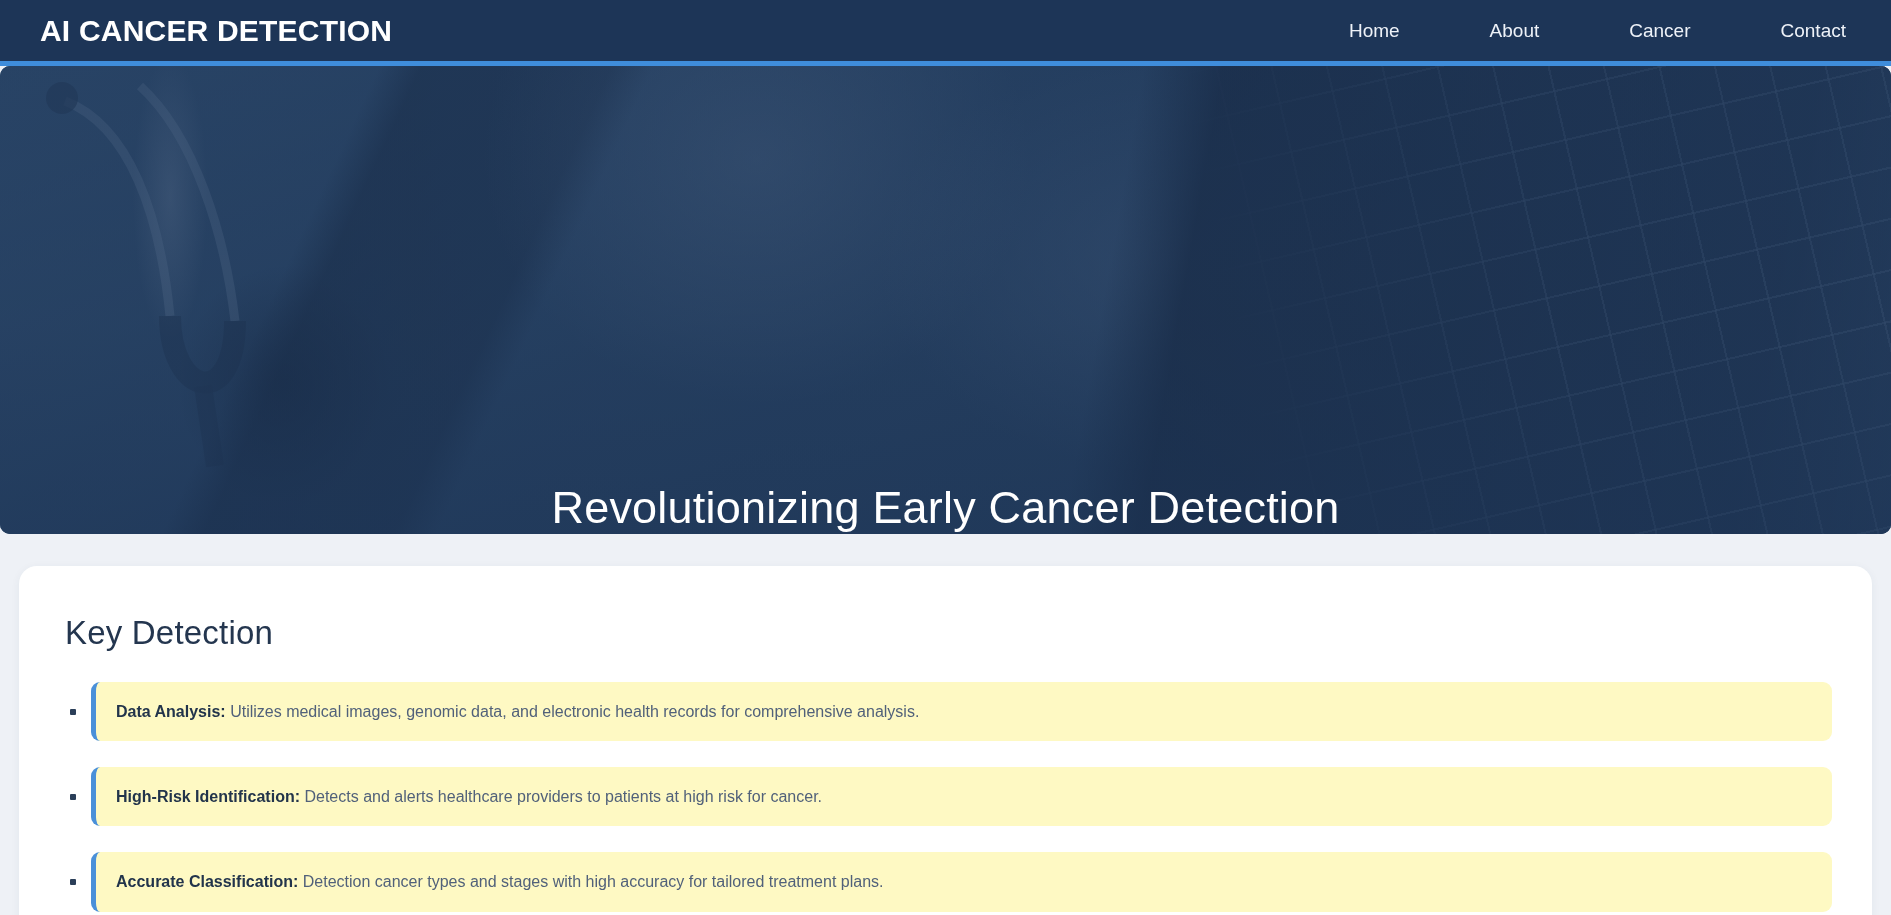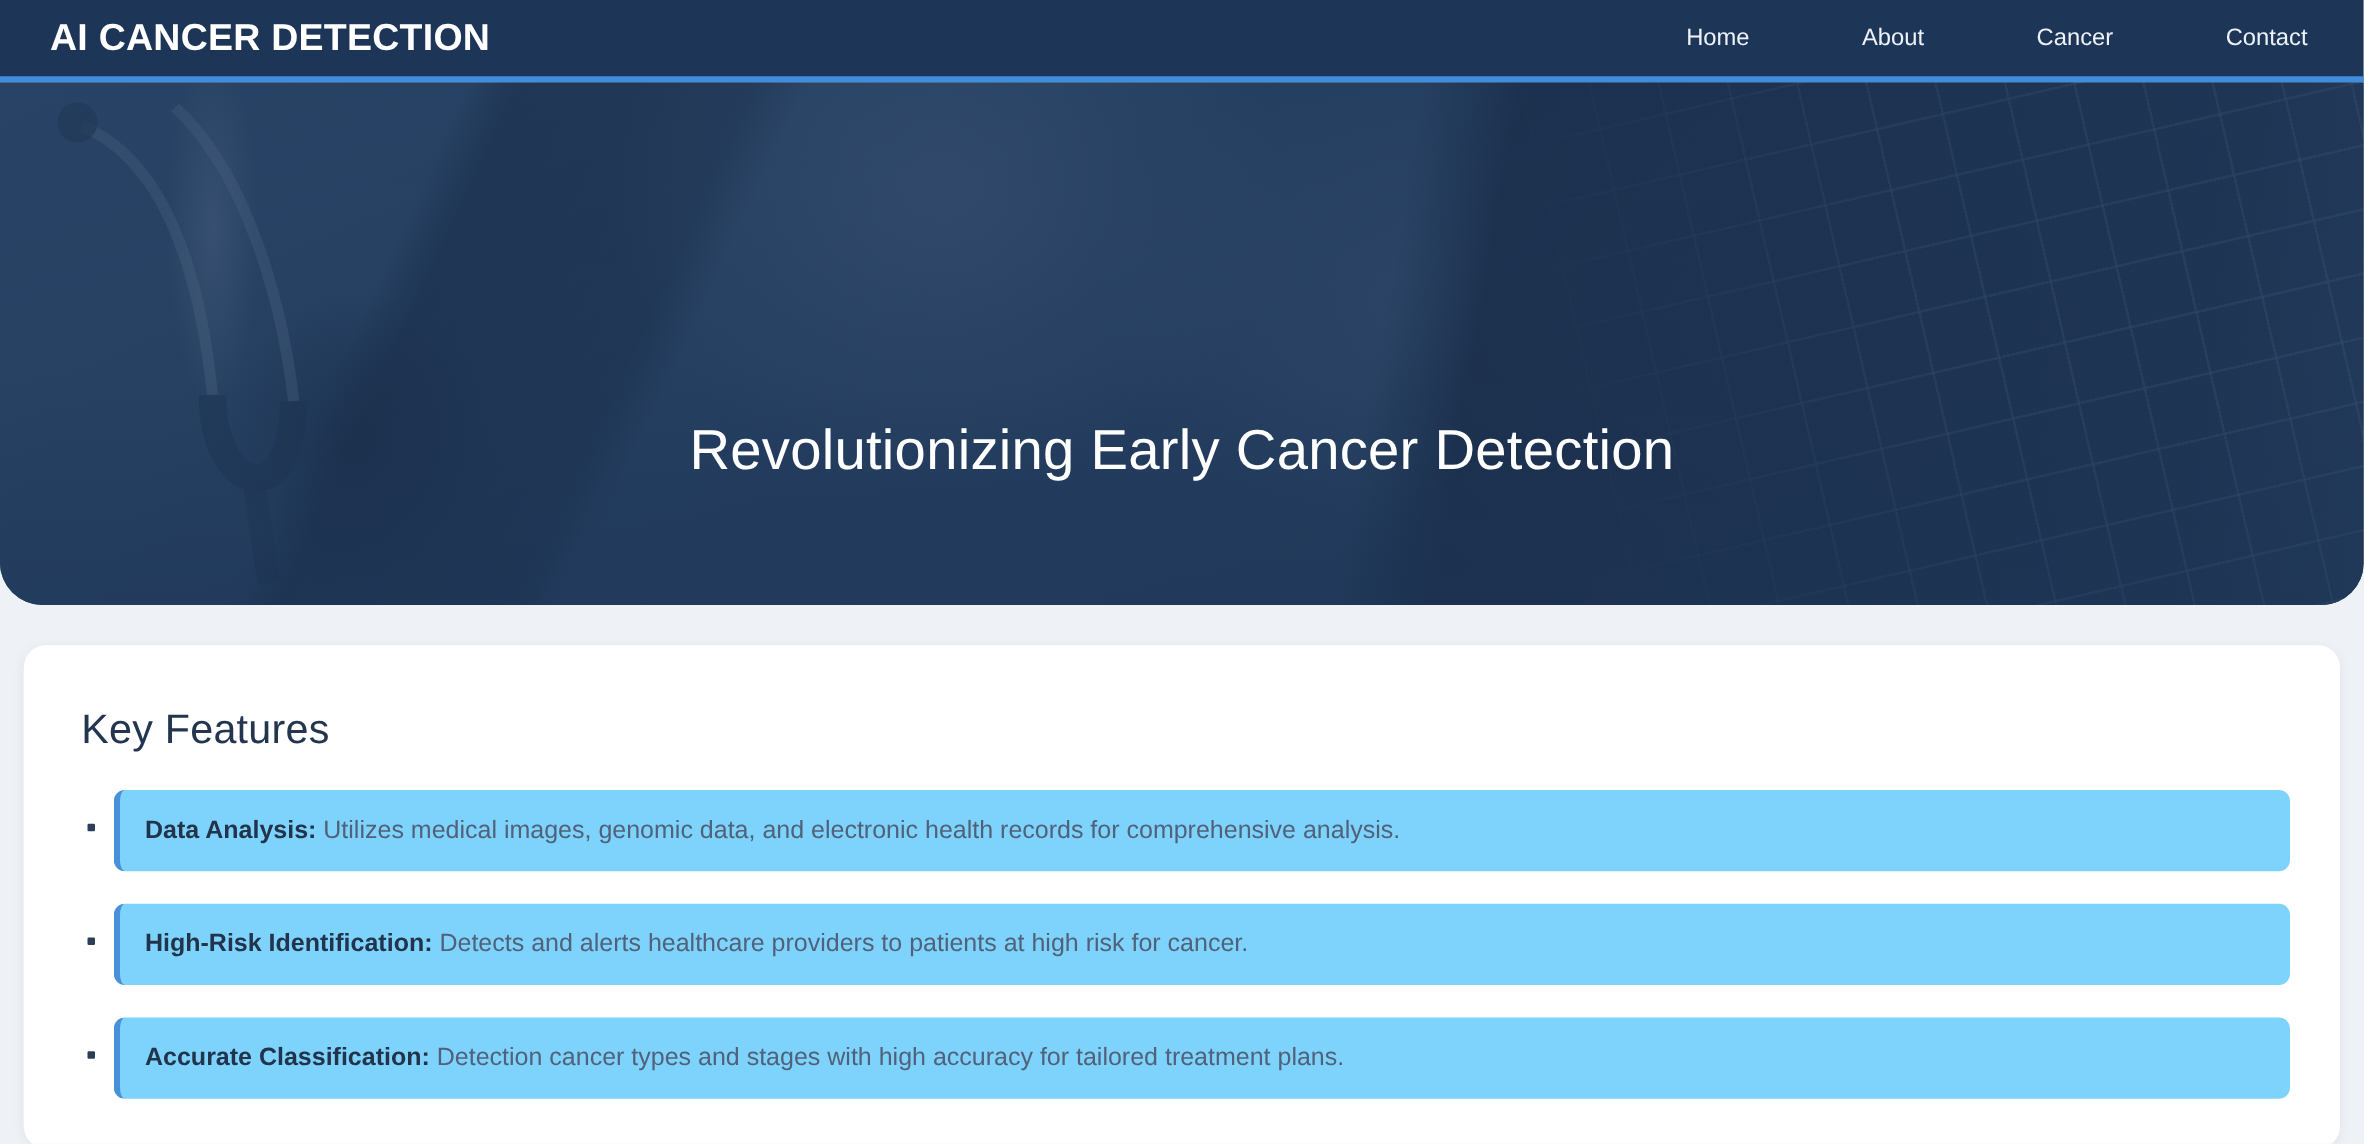--- a/index.html
+++ b/index.html
@@ -49,30 +49,31 @@
     text-decoration: none;
     padding: 8px 0;
     margin-left: 78px;
     white-space: nowrap;
   }
   .nav-link:first-child { margin-left: 0; }
 
   
   .hero {
     position: relative;
-    height: 418px;
+    height: 468px;
     margin-top: 0;
     border-bottom-left-radius: 34px;
     border-bottom-right-radius: 34px;
     overflow: hidden;
     display: flex;
     flex-direction: column;
     align-items: center;
-    justify-content: center;
+    justify-content: flex-end;
     background-color: #2c4straight;
+    border-radius: 10px;
   }
 
   .hero-photo {
     position: absolute;
     inset: 0;
     background-color: #33506f;
     
     background-image:
       
       linear-gradient(100deg, rgba(18,30,48,0) 0%, rgba(18,30,48,0) 58%, rgba(22,36,57,0.85) 62%, rgba(30,48,74,0.75) 92%, rgba(44,66,96,0.5) 100%),
@@ -181,25 +182,25 @@
     position: absolute;
     left: 5px;
     top: 27px;
     width: 6px;
     height: 6px;
     background: #2b3f59;
     border-radius: 1px;
   }
 
   .feature-card {
-    background: #7dd3fc;
+    background: #fef9c3;
     border-left: 5px solid #4a90d9;
     border-radius: 9px;
     padding: 18px 22px 18px 20px;
-    font-size: 20px;
+    font-size: 16px;
     line-height: 1.45;
     color: #4a5a6a;
   }
 
   .feature-label {
     font-weight: bold;
     color: #22344b;
   }
 
   .feature-desc { color: #51617a; }
@@ -227,21 +228,21 @@
     <path d="M193 320 L 205 400" stroke="#1b2b42" stroke-width="18" fill="none" opacity="0.7"></path>
     <circle cx="52" cy="32" r="16" fill="#1b2b42" opacity="0.7"></circle>
   </svg>
   <div class="hero-tint"></div>
   <div class="hero-content">
     <h1 class="hero-title">Revolutionizing Early Cancer Detection</h1>
   </div>
 </section>
 
 <main class="content-card">
-  <h2 class="section-title">Key Features</h2>
+  <h2 class="section-title">Key Detection</h2>
   <ul class="feature-list">
     <li class="feature-item">
       <span class="feature-bullet"></span>
       <div class="feature-card">
         <span class="feature-label">Data Analysis:</span>
         <span class="feature-desc"> Utilizes medical images, genomic data, and electronic health records for comprehensive analysis.</span>
       </div>
     </li>
     <li class="feature-item">
       <span class="feature-bullet"></span>

